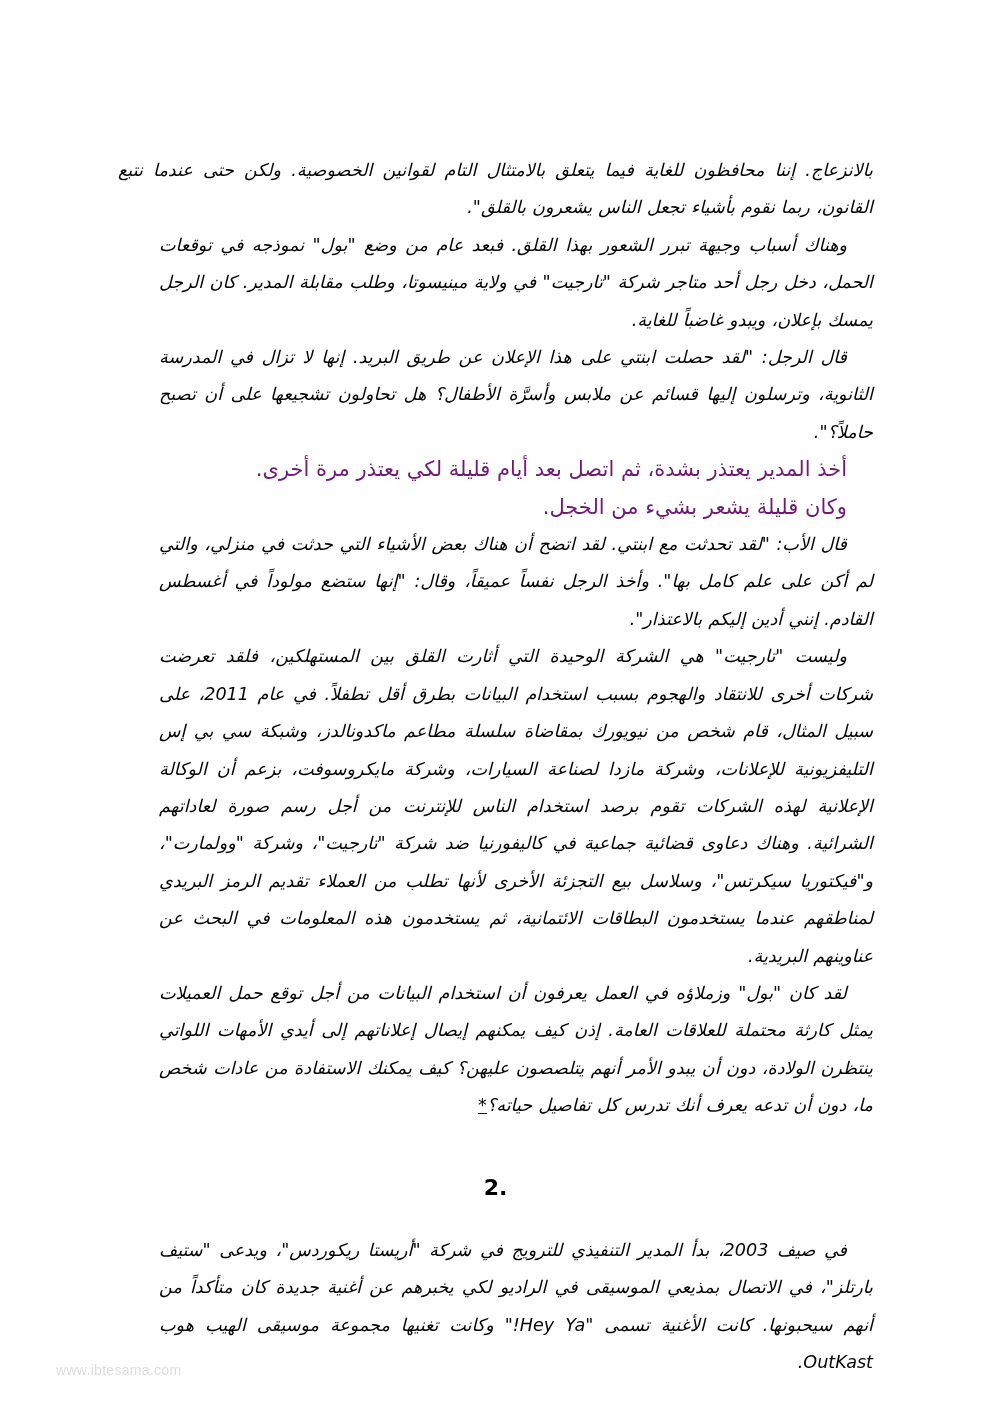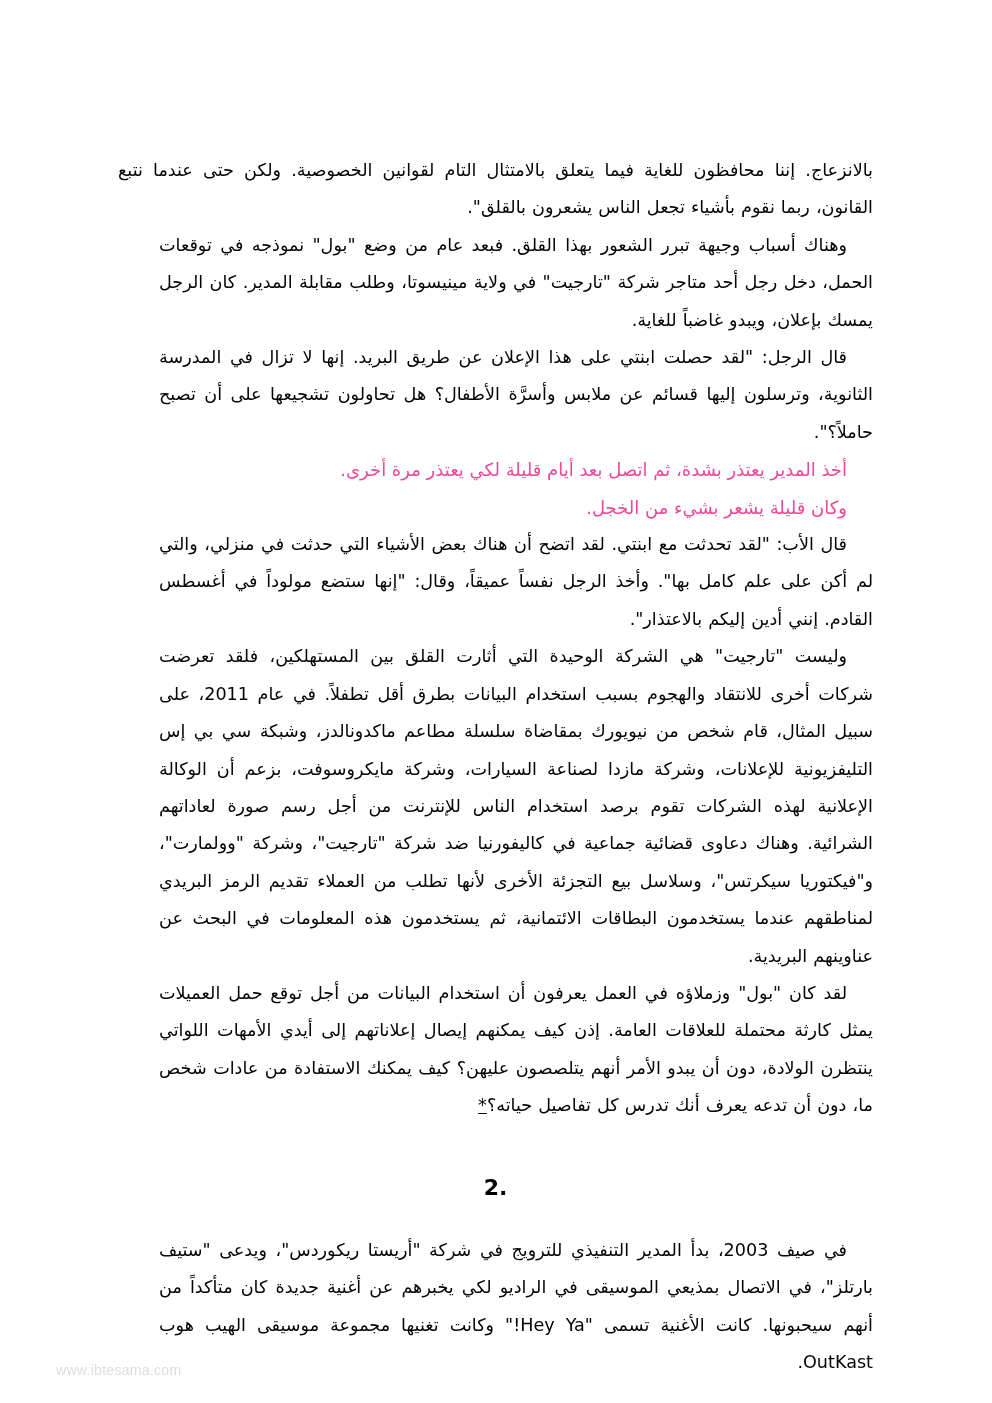--- a/index.html
+++ b/index.html
@@ -40,20 +40,21 @@
     font-family: "DejaVu Sans", sans-serif;
     font-size: 17.6px;
     line-height: 37.4px;
     letter-spacing: 0px;
     word-spacing: 0.5px;
     text-align: justify;
     text-align-last: center;
     direction: rtl;
     font-weight: 400;
     color: #040404;
+    font-style: italic;
   }
 
   
   p.para.cont {
     text-indent: 0;
   }
 
   
   p.para.indent {
     text-indent: 26px;
@@ -62,25 +63,25 @@
 
   
   p.para.last-right {
     text-align-last: right;
   }
 
   
   p.line-right {
     margin: 0;
     font-family: "DejaVu Sans", sans-serif;
-    font-size: 18px;
+    font-size: 21px;
     line-height: 37.4px;
     direction: rtl;
     text-align: right;
-    color: #ec4899;
+    color: #701a75;
     text-indent: 26px;
   }
 
   
   .section-heading {
     margin: 0;
     padding: 0;
     font-family: "DejaVu Sans", sans-serif;
     font-size: 22px;
     font-weight: 700;

